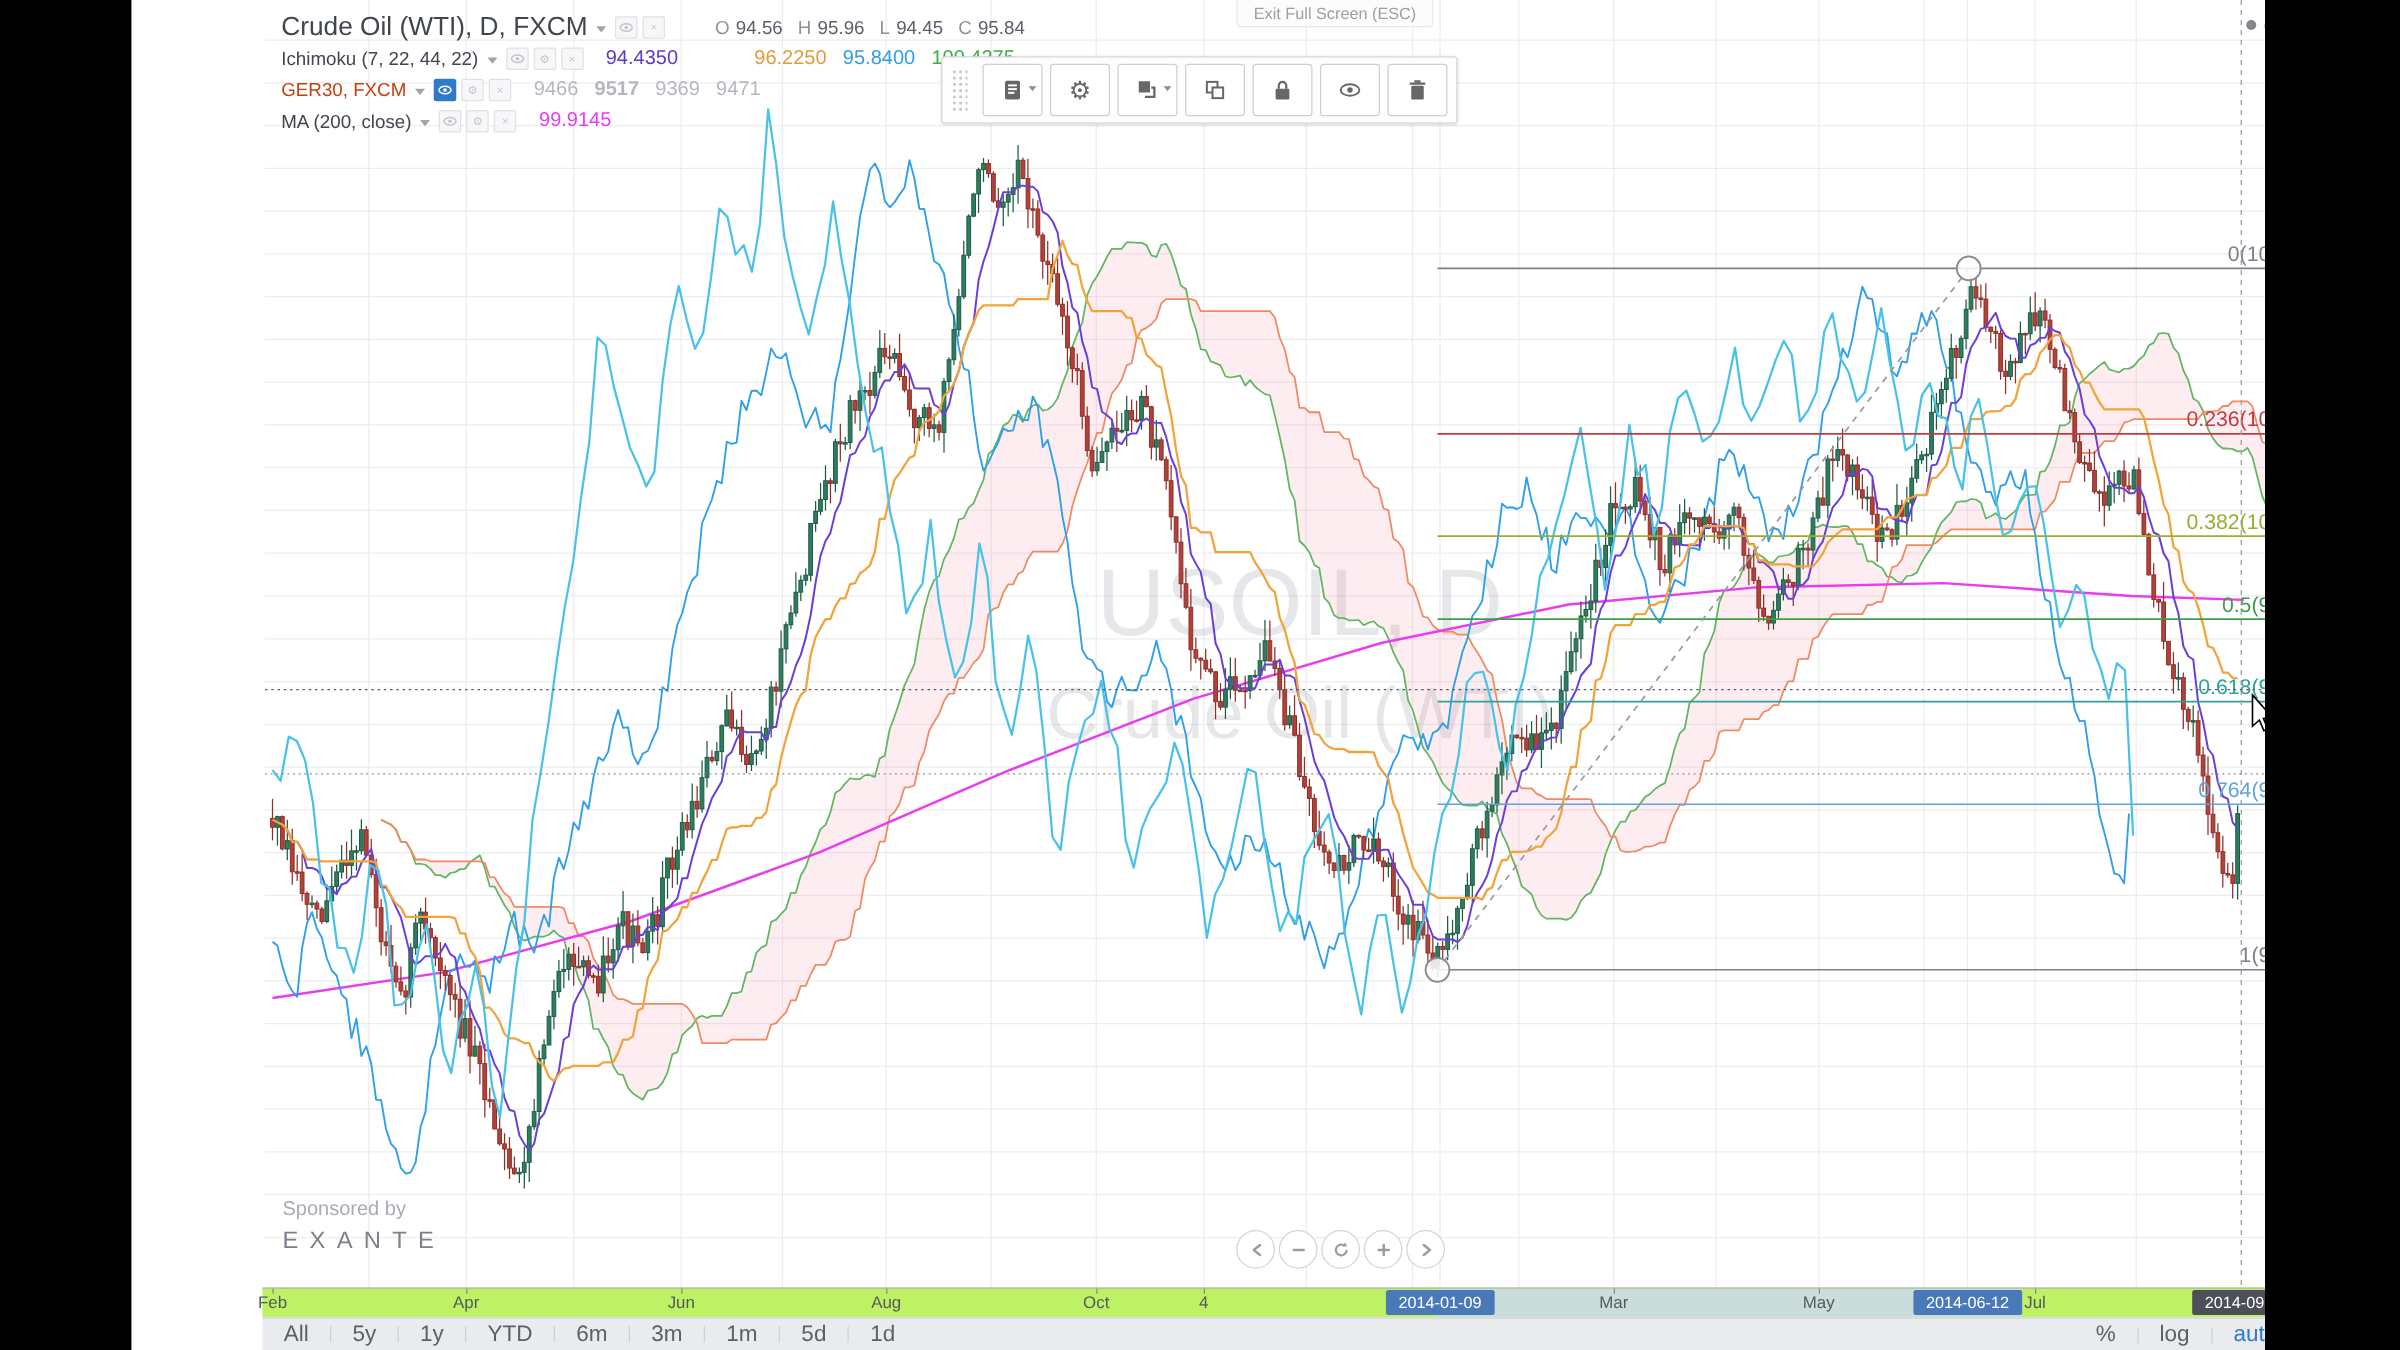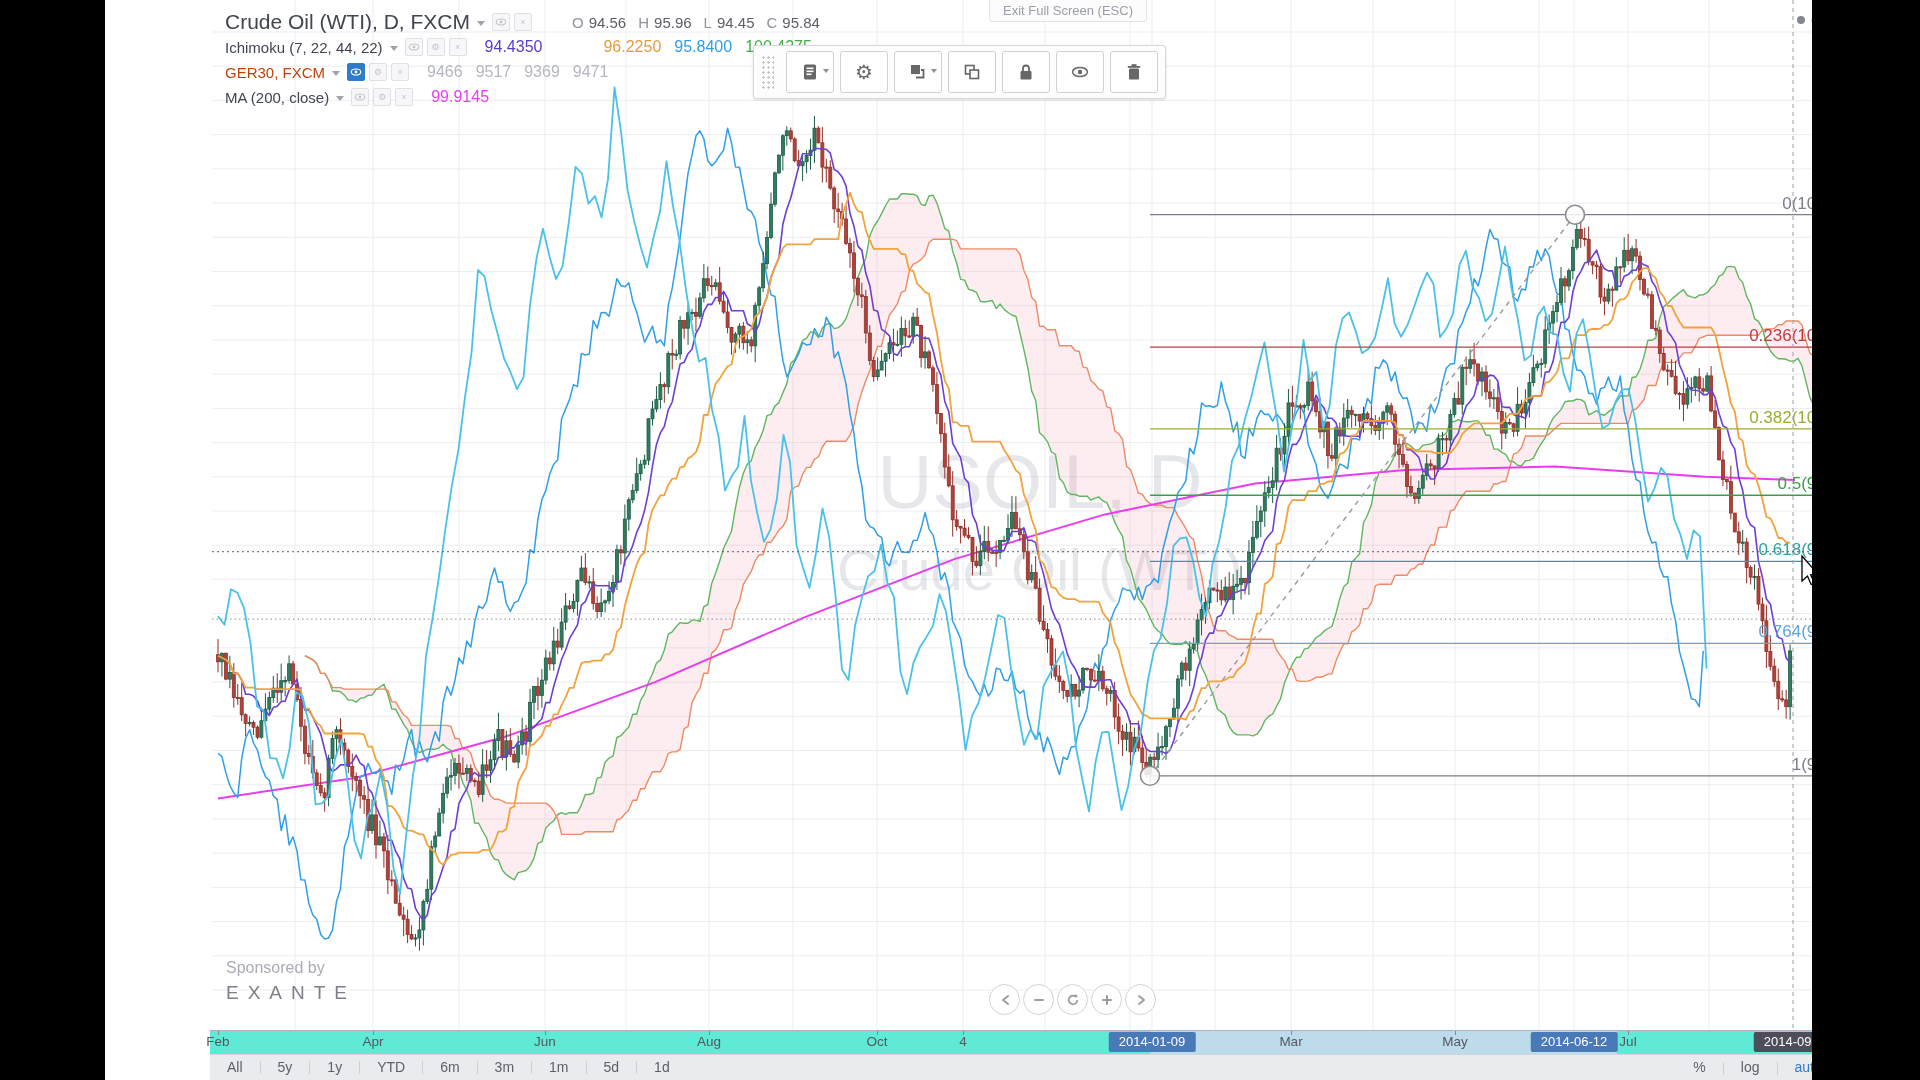--- a/index.html
+++ b/index.html
@@ -13,32 +13,32 @@
   #price-axis{position:absolute;left:1763px;top:0;width:49px;height:1030px;background:#fff;
     border-left:1px solid #b0b3bc;z-index:5;}
   #price-band{position:absolute;left:0;width:100%;background:#ccd9ee;opacity:.85;}
   .ptick{position:absolute;left:0;width:100%;height:16px;line-height:16px;font-size:13px;color:#55585f;
     padding-left:9px;box-sizing:border-box;}
   .ptick::before{content:"";position:absolute;left:0;top:8px;width:4px;height:1px;background:#85888f;}
   .pmark{position:absolute;left:0;width:100%;height:19px;line-height:19px;font-size:13px;color:#fff;
     padding-left:7px;box-sizing:border-box;z-index:3;}
 
   
-  #time-axis{position:absolute;left:105px;top:1030px;width:1707px;height:24px;background:#5eead4;
+  #time-axis{position:absolute;left:105px;top:1030px;width:1707px;height:24px;background:#bef264;
     border-top:1px solid #b0b3bc;z-index:5;box-sizing:border-box;}
   #time-band{position:absolute;top:0;height:100%;background:#ccd9ee;opacity:.85;}
   .ttick{position:absolute;top:3px;transform:translateX(-50%);font-size:13.5px;color:#55585f;}
   .tdash{position:absolute;top:0;width:1px;height:4px;background:#85888f;}
   .thl{position:absolute;top:1px;transform:translateX(-50%);height:20px;line-height:20px;
     padding:0 10px;border-radius:2px;font-size:13px;color:#fff;z-index:3;}
 
   
   #bottom-bar{position:absolute;left:105px;top:1054px;width:1707px;height:26px;background:#e9ebee;
     border-top:1px solid #d3d5da;z-index:6;box-sizing:border-box;display:flex;align-items:center;}
-  .rbtn{font-size:14px;color:#5d6069;padding:0 17px;height:26px;line-height:25px;cursor:pointer;}
+  .rbtn{font-size:18px;color:#5d6069;padding:0 17px;height:26px;line-height:25px;cursor:pointer;}
   .vdiv{width:1px;height:13px;background:#cfd1d6;}
   #right-group{position:absolute;right:28px;top:0;height:26px;display:flex;align-items:center;}
   .blue{color:#2f7ac9;}
 
   
   #legend{position:absolute;left:120px;top:10px;z-index:8;}
   .lrow{display:flex;align-items:center;height:24px;margin-bottom:1px;}
   #sym-title{font-size:21px;color:#41454f;}
   .caret{width:0;height:0;border-left:4.5px solid transparent;border-right:4.5px solid transparent;
     border-top:5px solid #a0a3ab;margin:3px 7px 0 7px;}
@@ -1123,21 +1123,21 @@
           <span class="ibox active">
             <svg width="12" height="12" viewBox="0 0 20 20">
               <ellipse cx="10" cy="10" rx="8" ry="5" fill="none" stroke="currentColor" stroke-width="2"></ellipse>
               <circle cx="10" cy="10" r="2.4" fill="currentColor"></circle>
             </svg>
           </span>
           <span class="ibox">⚙</span>
           <span class="ibox">×</span>
           <span class="ivals">
             <span style="color: rgb(180, 183, 191);">9466</span>
-            <span style="color: rgb(180, 183, 191);">9517</span>
+            <span style="color: rgb(180, 183, 191); font-weight: bold;">9517</span>
             <span style="color: rgb(180, 183, 191);">9369</span>
             <span style="color: rgb(180, 183, 191);">9471</span>
           </span>
         </div>
         <div class="lrow">
           <span class="iname">MA (200, close)</span>
           <span class="caret"></span>
           <span class="ibox">
             <svg width="12" height="12" viewBox="0 0 20 20">
               <ellipse cx="10" cy="10" rx="8" ry="5" fill="none" stroke="currentColor" stroke-width="2"></ellipse>

